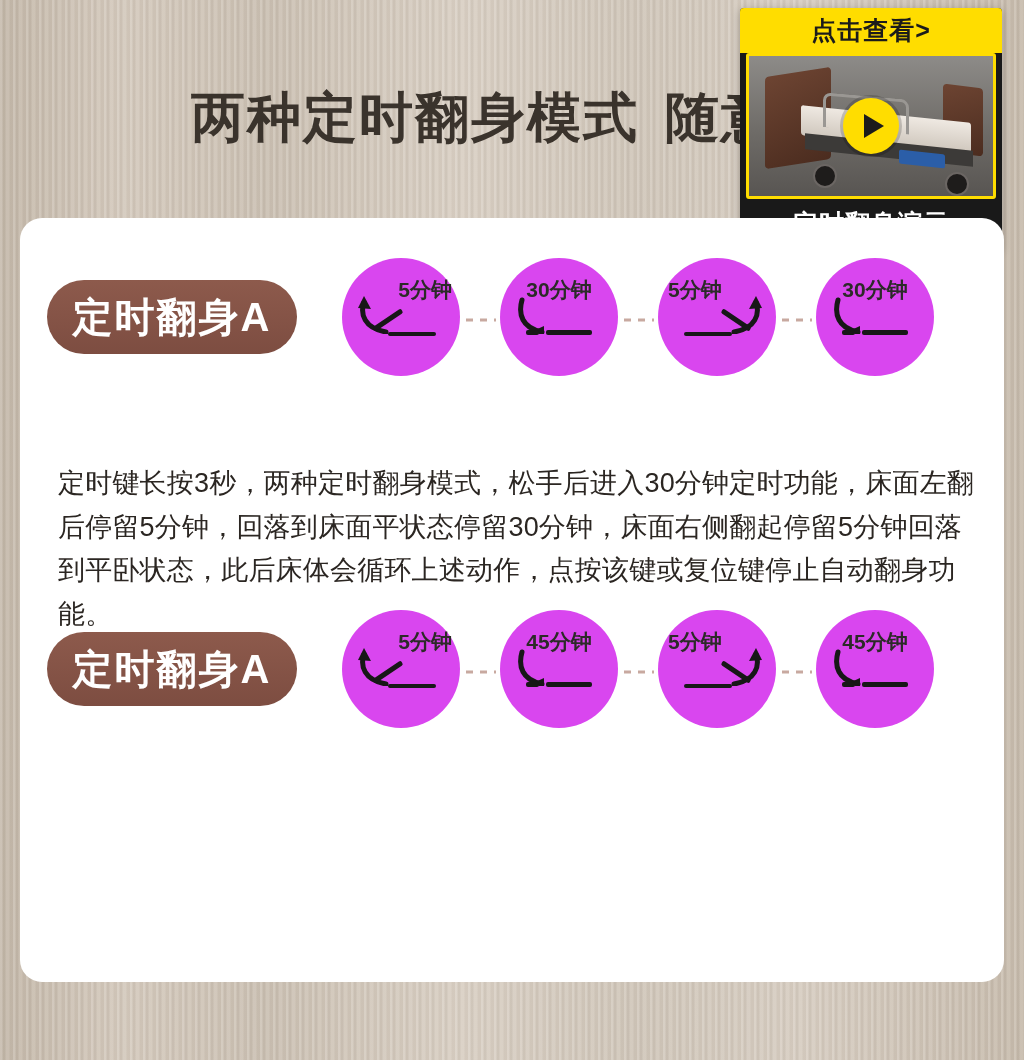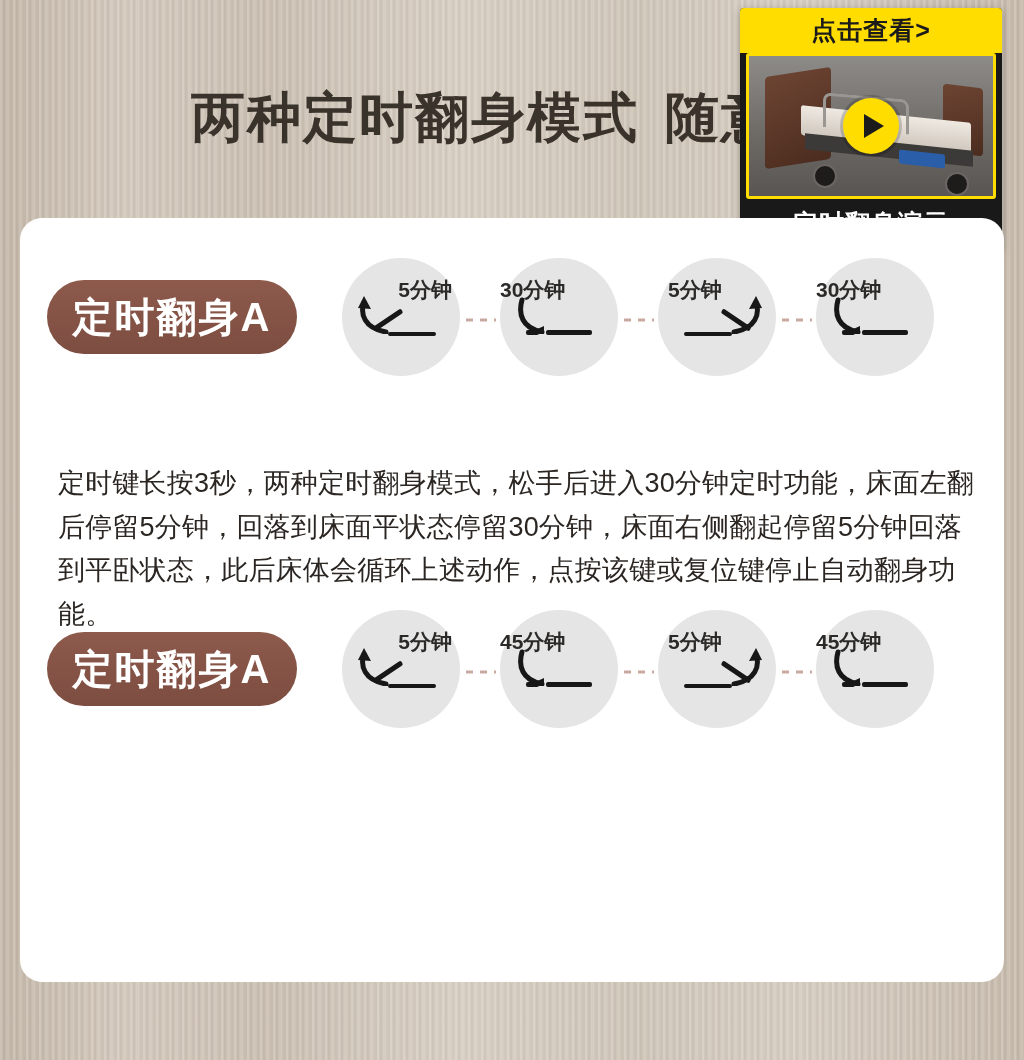--- a/index.html
+++ b/index.html
@@ -230,32 +230,32 @@
     top: -22px;
     width: 672px;
     height: 118px;
   }
   .step {
     position: absolute;
     top: 0;
     width: 118px;
     height: 118px;
     border-radius: 50%;
-    background: #e5e5e5;
+    background: #d946ef;
   }
   .s1 { left: 22px; }
   .s2 { left: 180px; }
   .s3 { left: 338px; }
   .s4 { left: 496px; }
 
   .step-label {
     position: absolute;
     top: 18px;
     width: 100%;
-    text-align: left;
+    text-align: center;
     font-size: 21px;
     color: #2c2a28;
     font-weight: bold;
   }
   .step-label.right { text-align: right; padding-right: 8px; width: calc(100% - 8px); }
   .step-label.left  { text-align: left;  padding-left: 10px; width: calc(100% - 10px); }
 
   .bedline {
     position: absolute;
     left: 26px;

